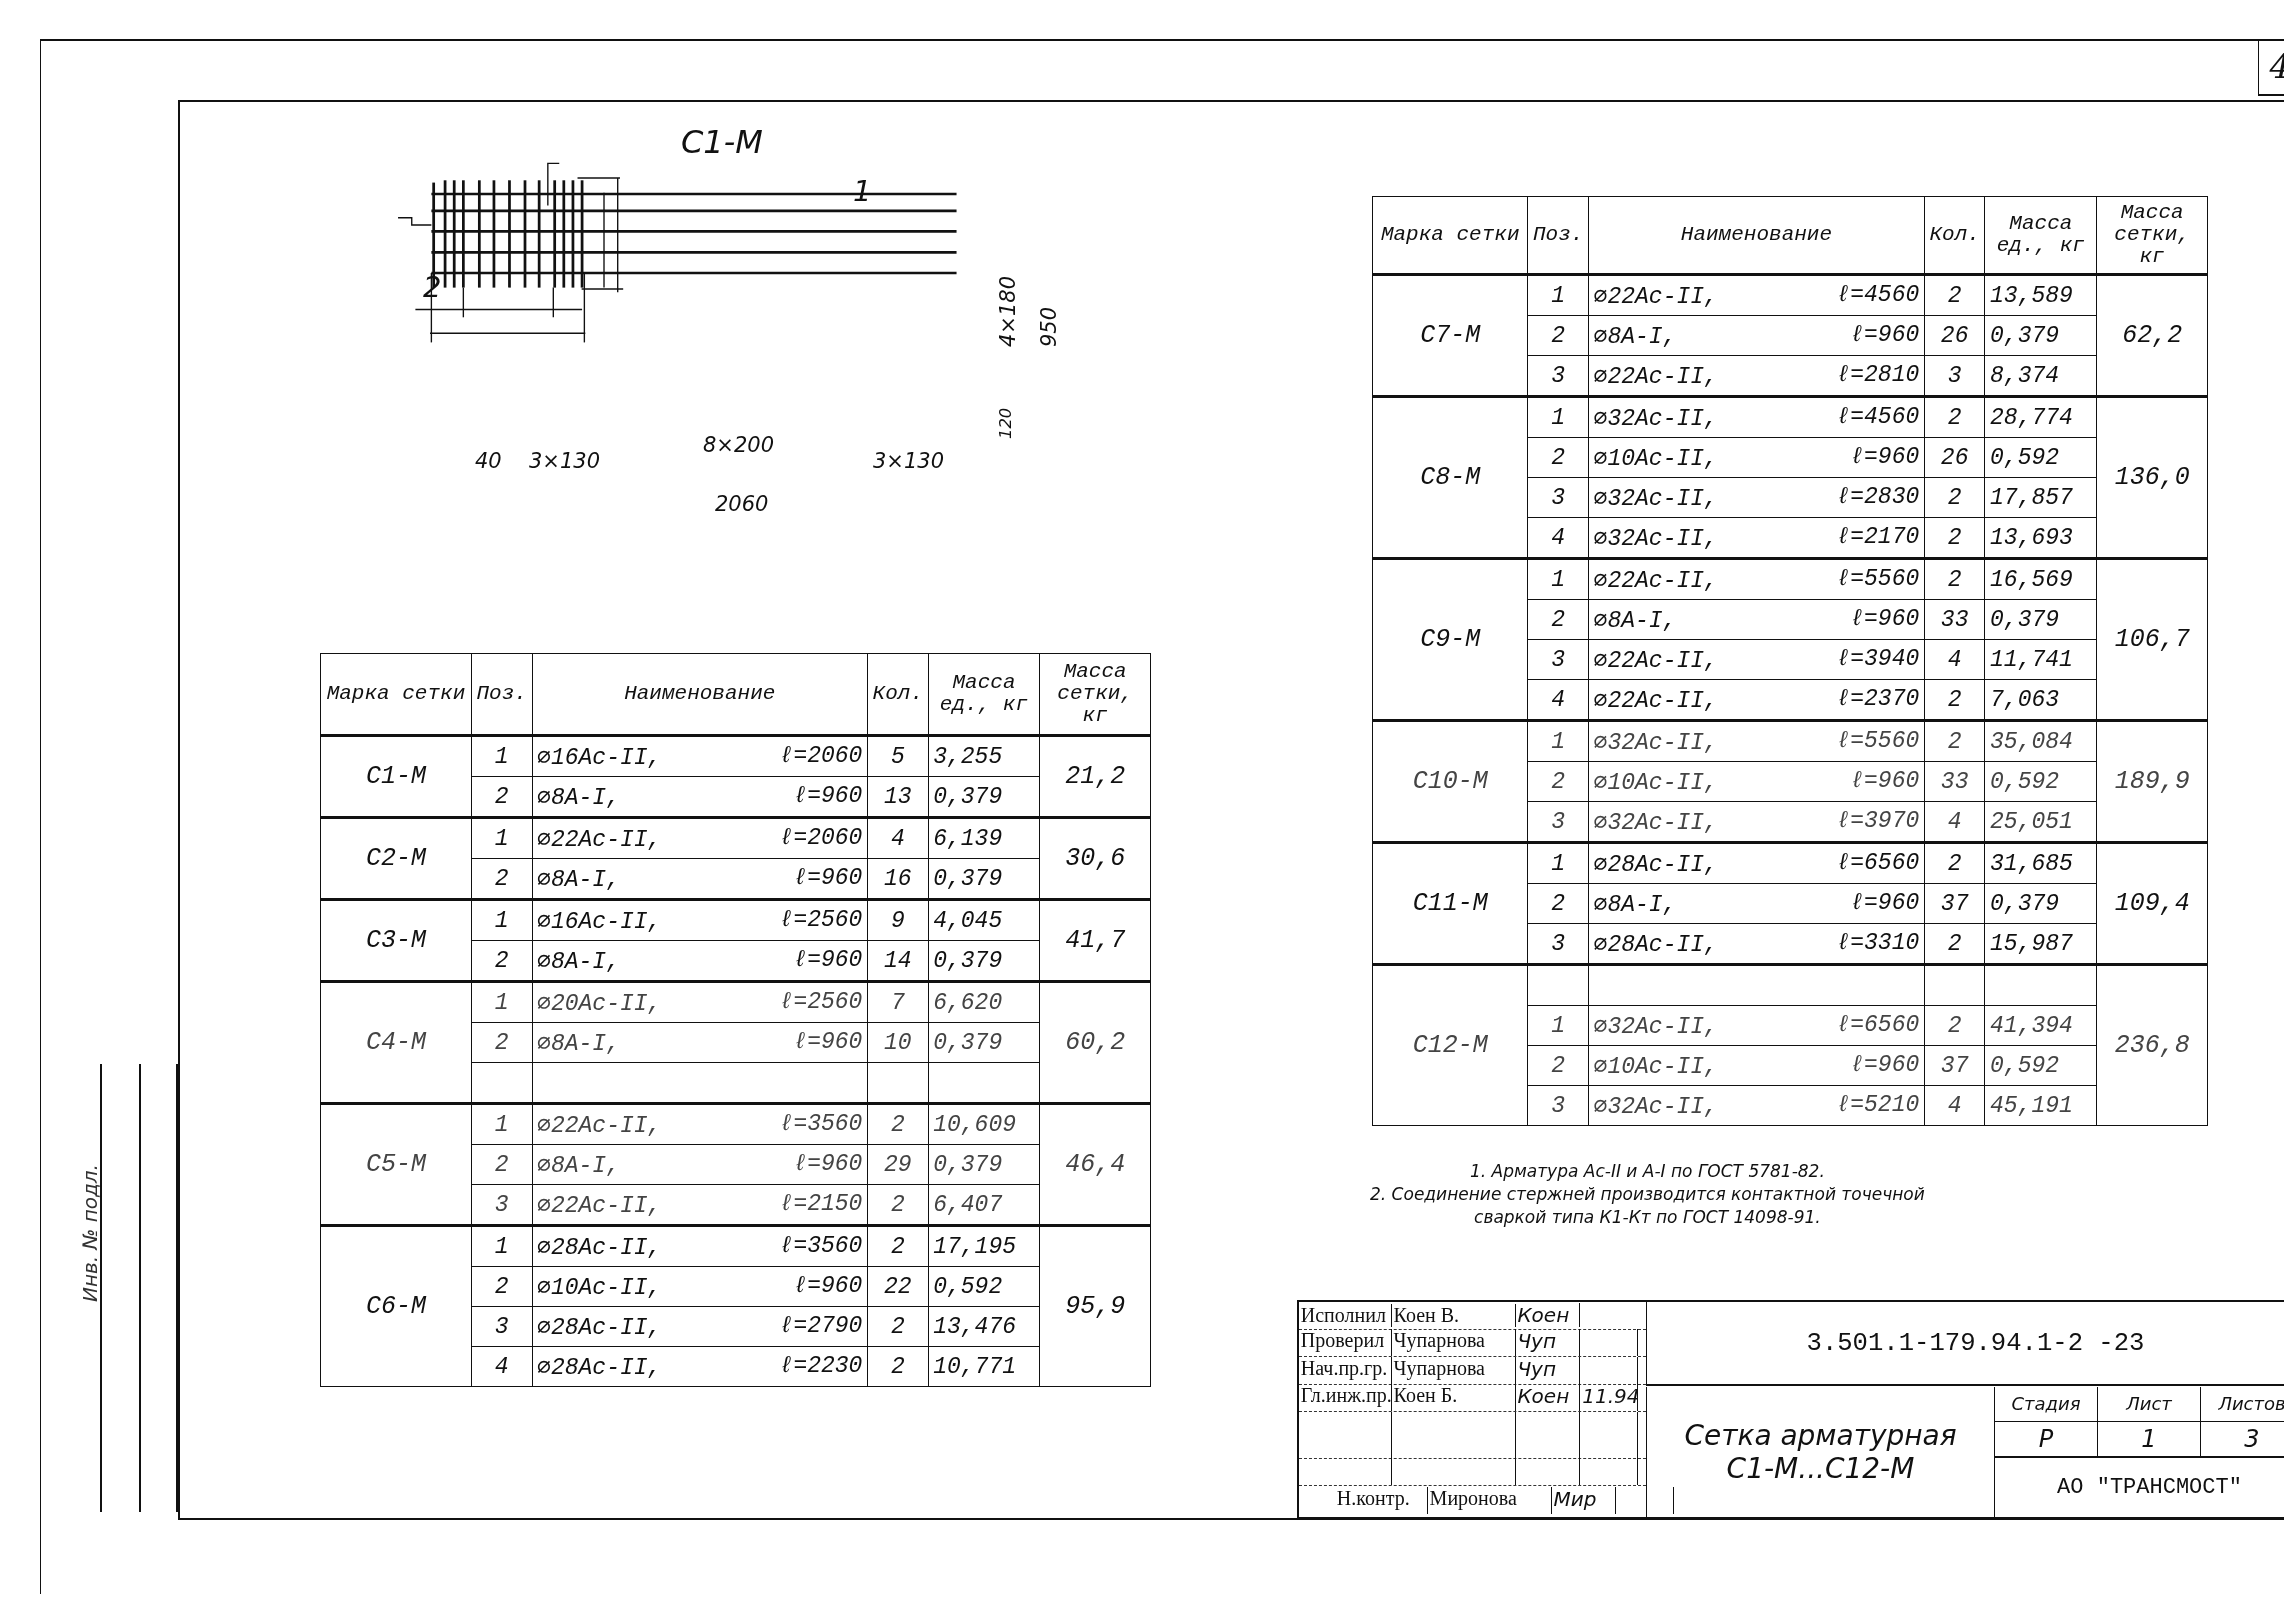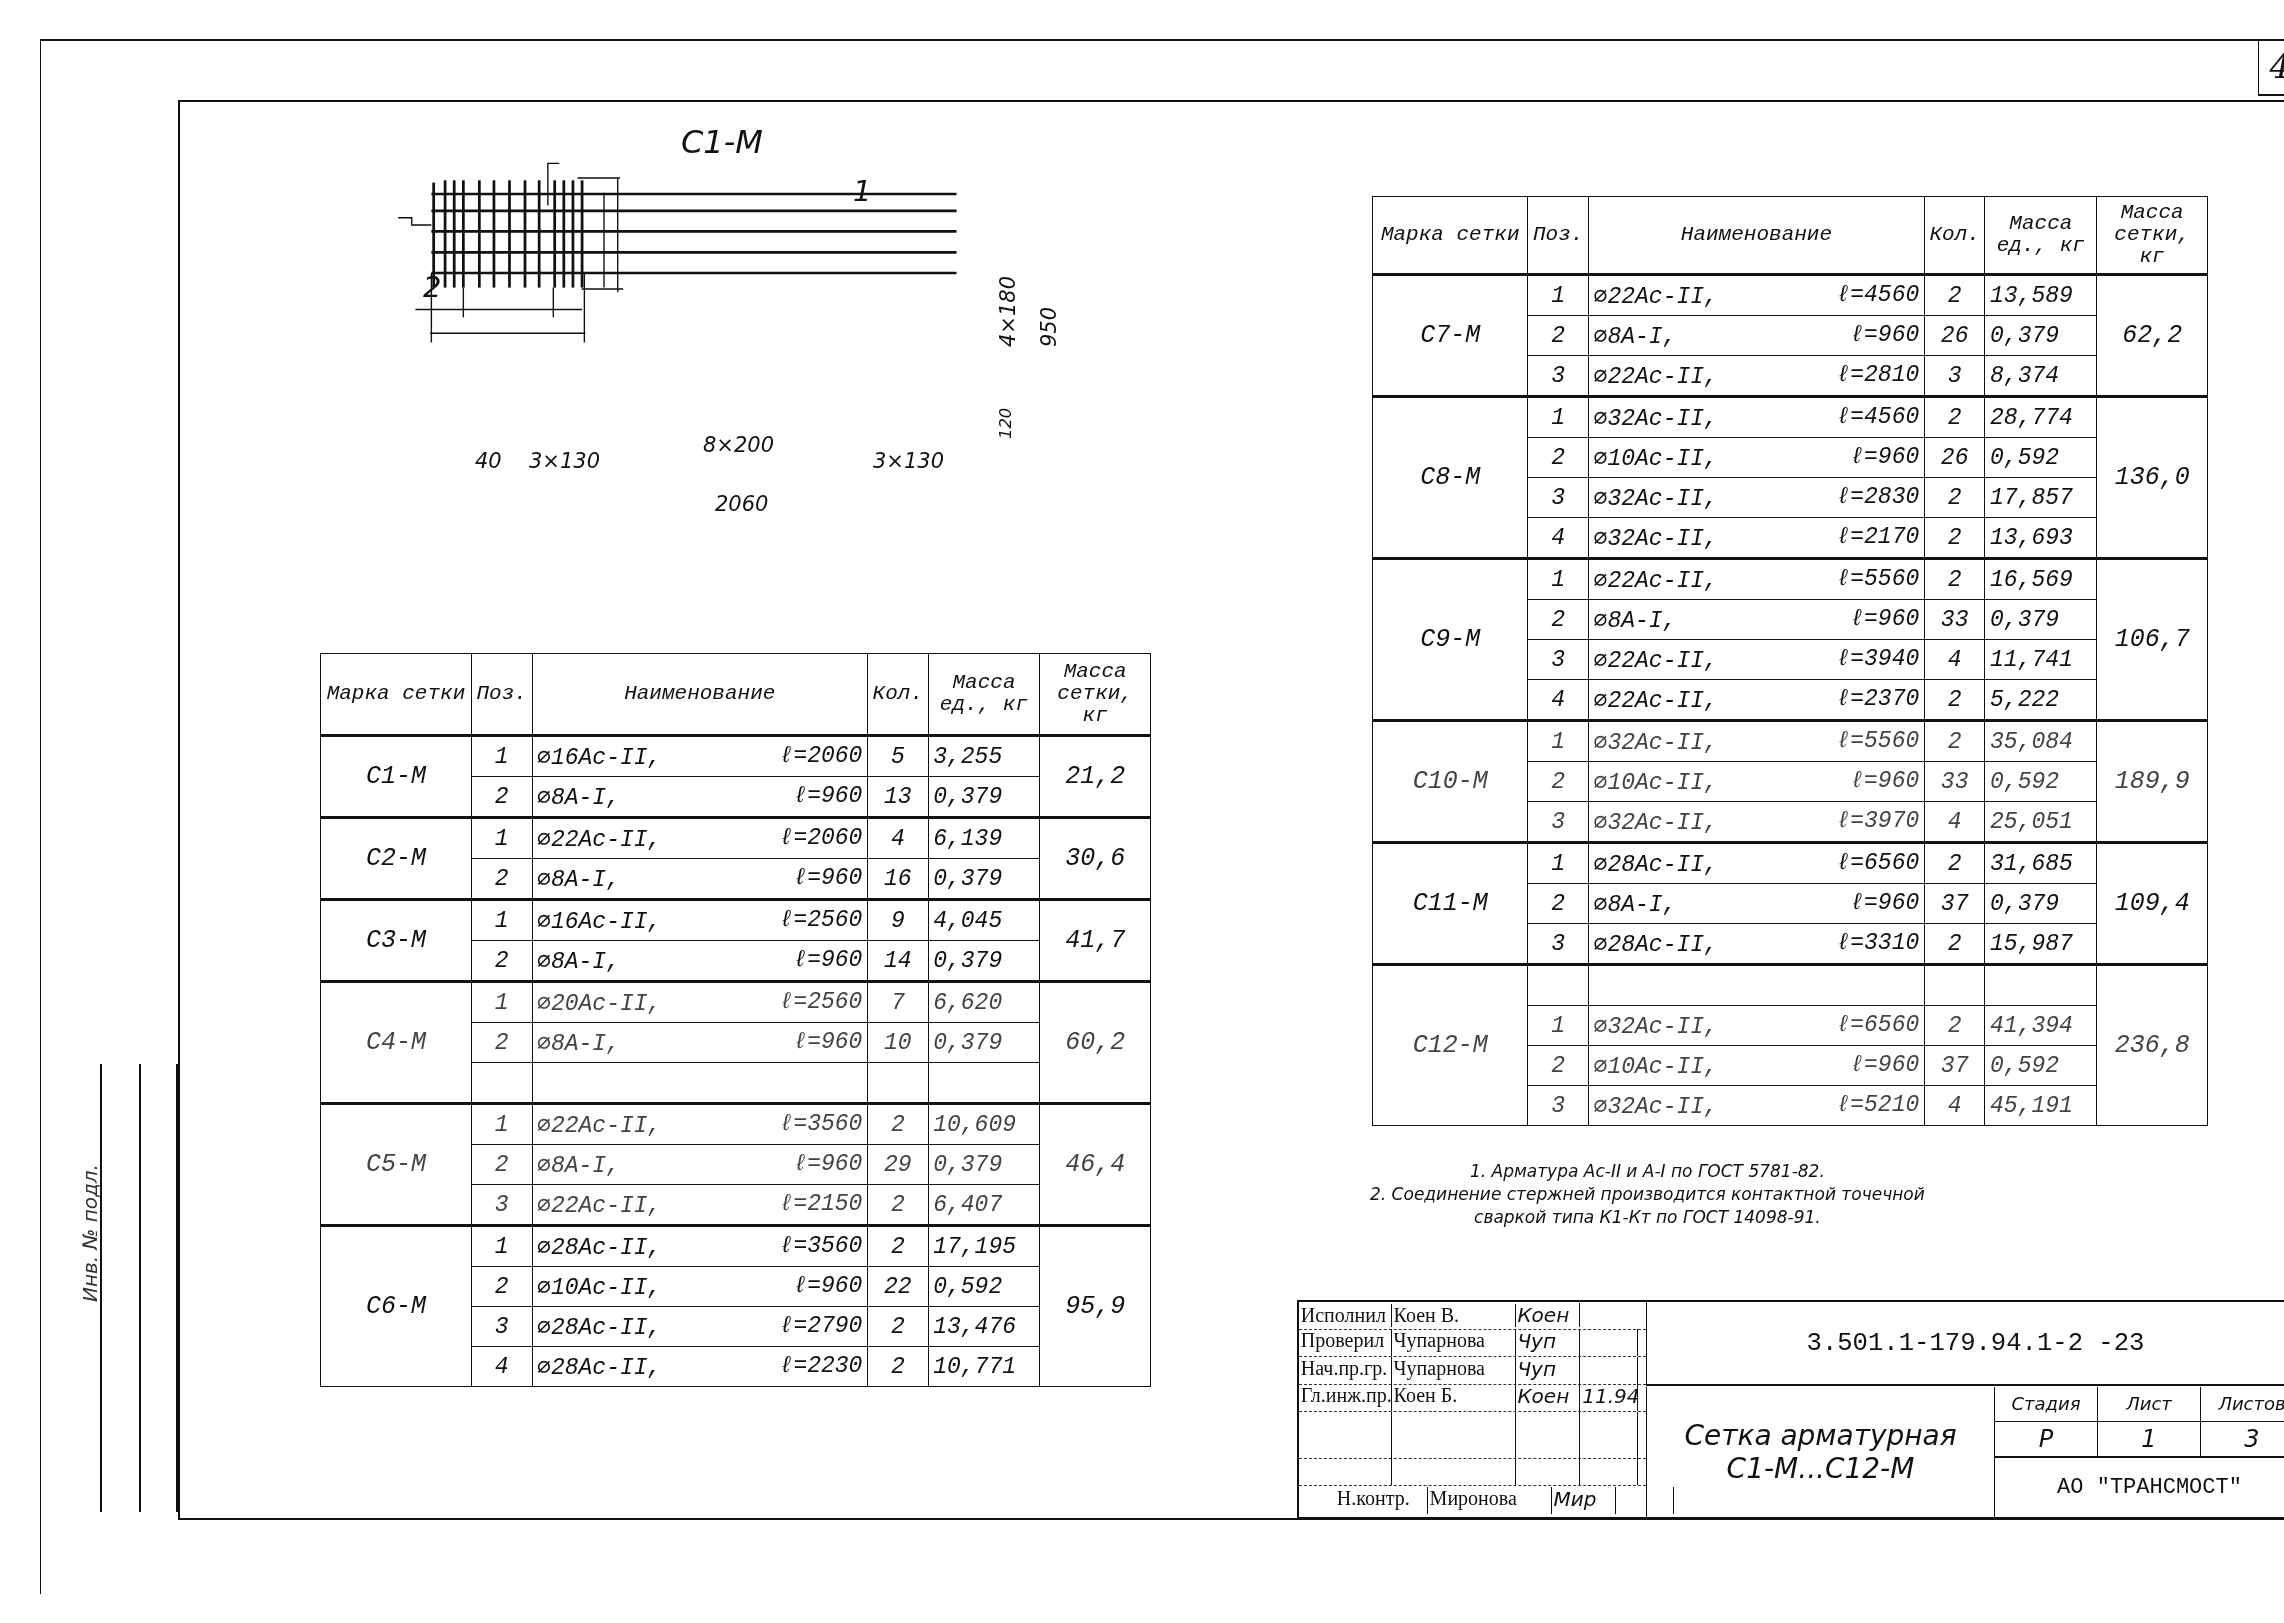--- a/index.html
+++ b/index.html
@@ -446,21 +446,21 @@
     </tr>
     <tr>
       <td class="pos">4</td>
       <td>
           <div class="name-cell">
             <span>⌀22Ac-II,</span>
             <span>ℓ=2370</span>
           </div>
         </td>
       <td class="qty">2</td>
-      <td>5,222</td>
+      <td>7,063</td>
     </tr>
 
     <tr class="group-start faded">
       <td class="mark" rowspan="3">С10-М</td>
       <td class="pos">1</td>
       <td>
           <div class="name-cell">
             <span>⌀32Ac-II,</span>
             <span>ℓ=5560</span>
           </div>

